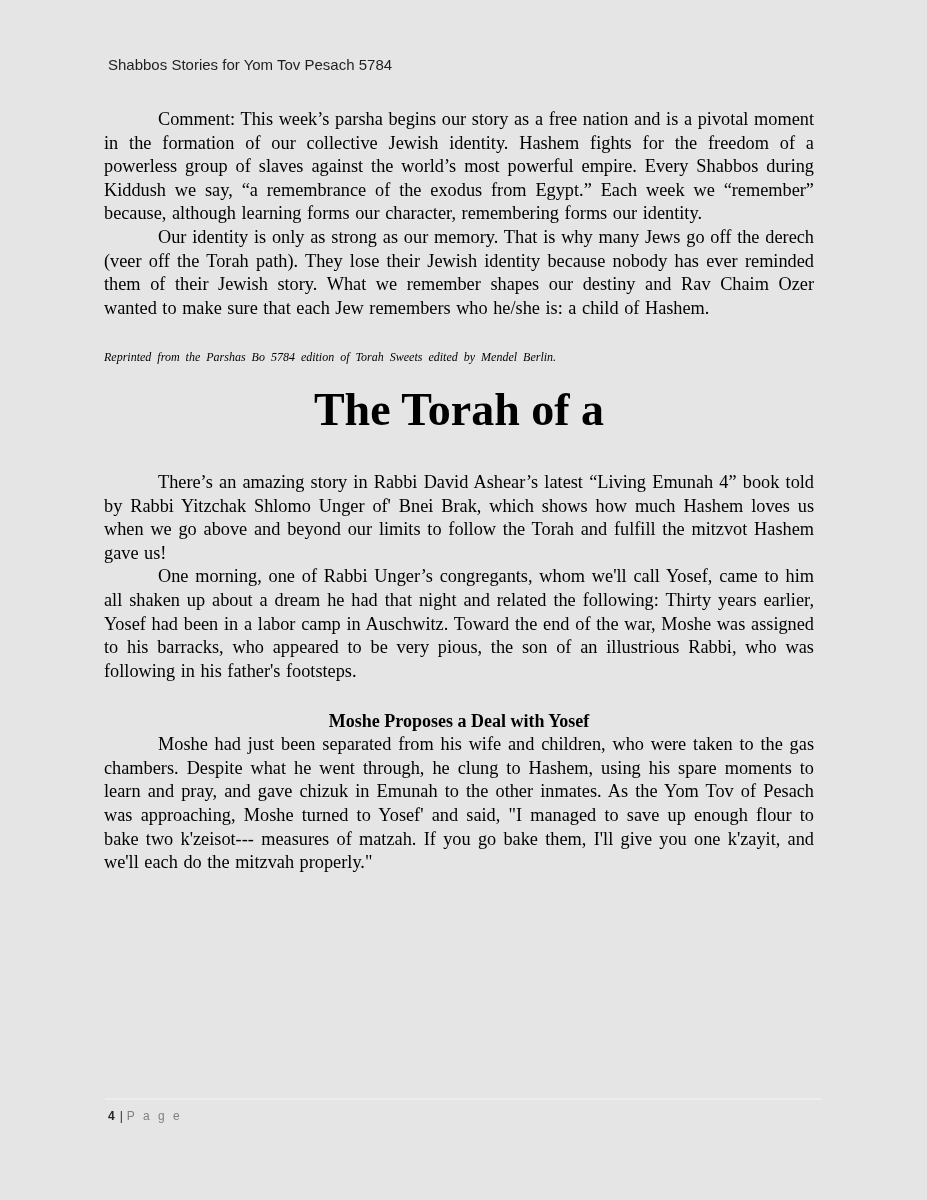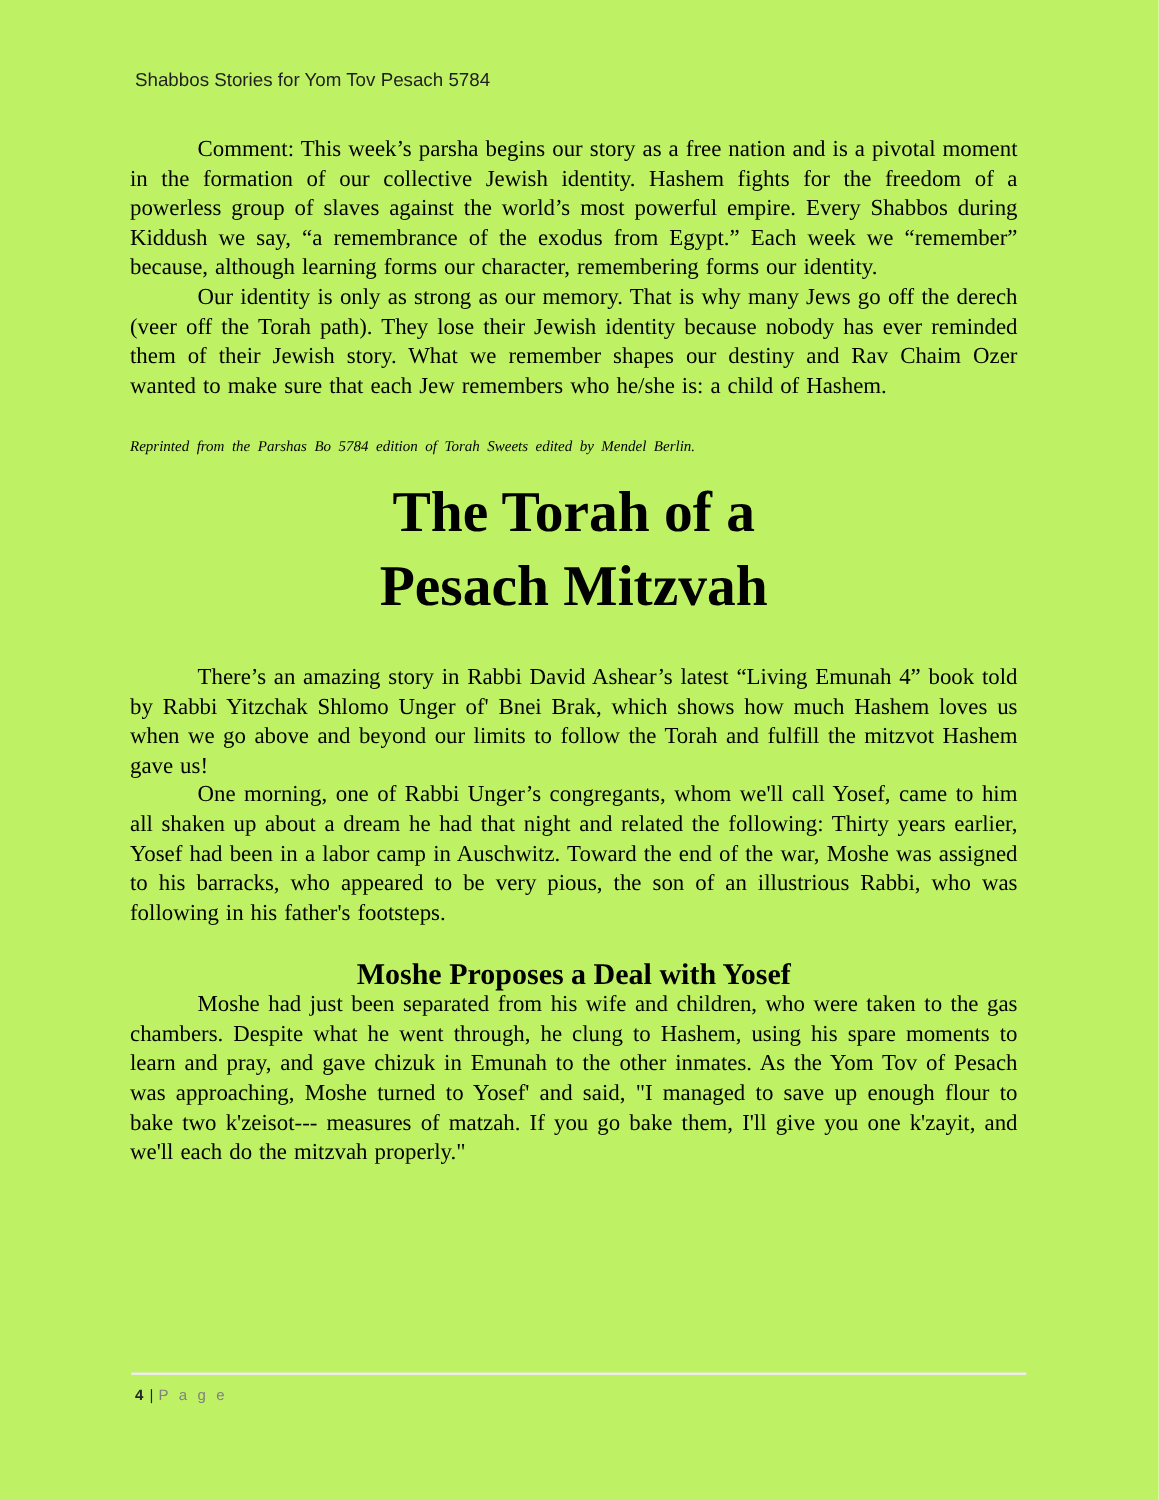--- a/index.html
+++ b/index.html
@@ -4,21 +4,21 @@
 <style>
   html, body {
     margin: 0;
     padding: 0;
     background: #ffffff;
   }
   .page {
     position: relative;
     width: 927px;
     height: 1200px;
-    background: #bef264;
+    background: #e5e5e5;
     overflow: hidden;
     font-family: "Liberation Serif", serif;
     color: #000000;
     text-decoration: underline;
   }
   
   .doc-header {
     position: absolute;
     left: 108px;
     top: 56px;
@@ -60,21 +60,21 @@
     line-height: 59px;
     font-weight: 700;
     text-align: center;
     text-indent: 0;
   }
   .para-after-title {
     margin-top: 32px;
   }
   .section-heading {
     margin: 26px 0 0 0;
-    font-size: 24px;
+    font-size: 18px;
     line-height: 24px;
     font-weight: 700;
     text-align: center;
     text-indent: 0;
   }
   
   .doc-footer {
     position: absolute;
     left: 105px;
     top: 1098px;
@@ -116,21 +116,20 @@
 
   <div class="content">
     <p class="body-para">Comment: This week’s parsha begins our story as a free nation and is a pivotal moment in the formation of our collective Jewish identity. Hashem fights for the freedom of a powerless group of slaves against the world’s most powerful empire. Every Shabbos during Kiddush we say, “a remembrance of the exodus from Egypt.” Each week we “remember” because, although learning forms our character, remembering forms our identity.</p>
 
     <p class="body-para">Our identity is only as strong as our memory. That is why many Jews go off the derech (veer off the Torah path). They lose their Jewish identity because nobody has ever reminded them of their Jewish story. What we remember shapes our destiny and Rav Chaim Ozer wanted to make sure that each Jew remembers who he/she is: a child of Hashem.</p>
 
     <p class="reprint-note">Reprinted from the Parshas Bo 5784 edition of Torah Sweets edited by Mendel Berlin.</p>
 
     <h1 class="story-title">
       <span>The Torah of a</span><br>
-      <span>Pesach Mitzvah</span>
     </h1>
 
     <p class="body-para para-after-title">There’s an amazing story in Rabbi David Ashear’s latest “Living Emunah 4” book told by Rabbi Yitzchak Shlomo Unger of' Bnei Brak, which shows how much Hashem loves us when we go above and beyond our limits to follow the Torah and fulfill the mitzvot Hashem gave us!</p>
 
     <p class="body-para">One morning, one of Rabbi Unger’s congregants, whom we'll call Yosef, came to him all shaken up about a dream he had that night and related the following: Thirty years earlier, Yosef had been in a labor camp in Auschwitz. Toward the end of the war, Moshe was assigned to his barracks, who appeared to be very pious, the son of an illustrious Rabbi, who was following in his father's footsteps.</p>
 
     <h2 class="section-heading">Moshe Proposes a Deal with Yosef</h2>
 
     <p class="body-para">Moshe had just been separated from his wife and children, who were taken to the gas chambers. Despite what he went through, he clung to Hashem, using his spare moments to learn and pray, and gave chizuk in Emunah to the other inmates. As the Yom Tov of Pesach was approaching, Moshe turned to Yosef' and said, "I managed to save up enough flour to bake two k'zeisot--- measures of matzah. If you go bake them, I'll give you one k'zayit, and we'll each do the mitzvah properly."</p>
   </div>

